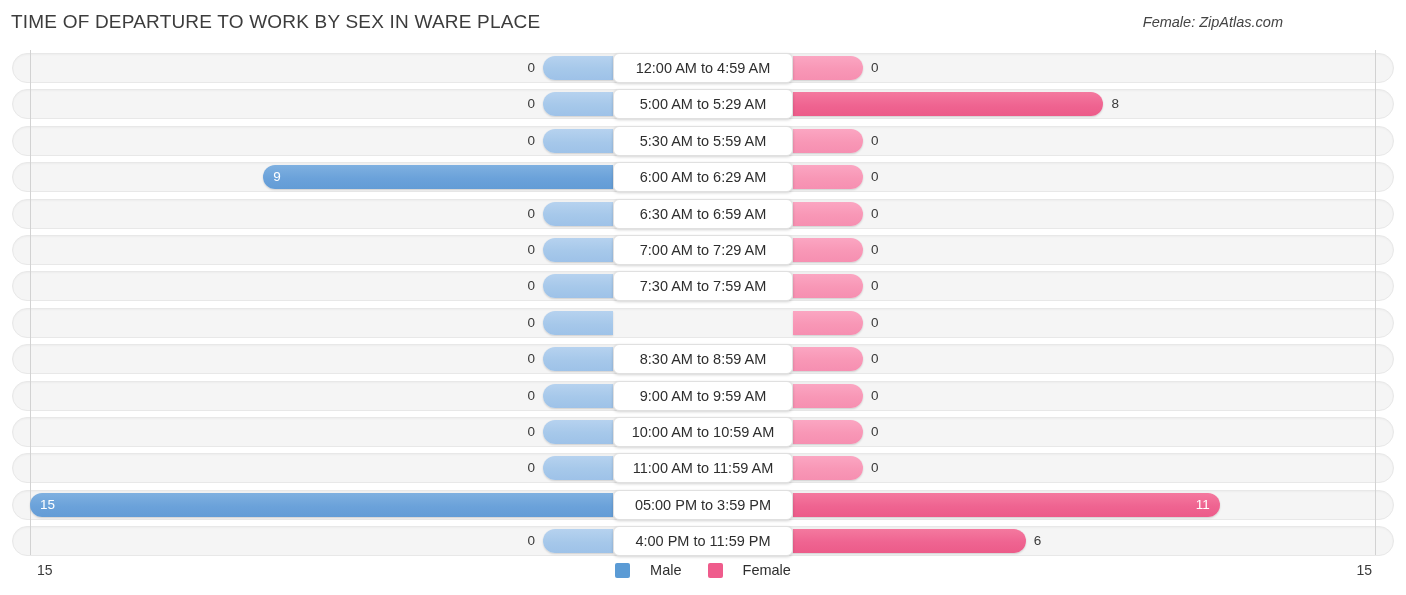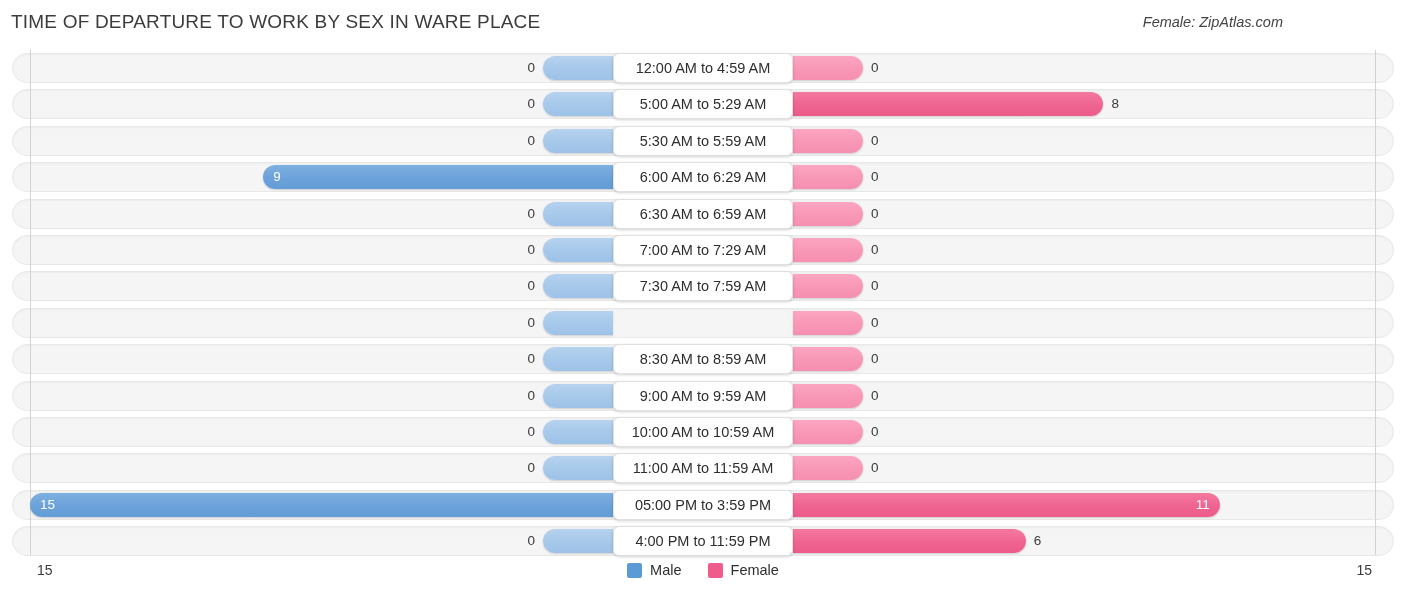--- a/index.html
+++ b/index.html
@@ -167,21 +167,21 @@
     left: 0; right: 0;
     top: 6px;
     display: flex;
     justify-content: center;
     align-items: center;
     gap: 26px;
   }
   .legend-item {
     display: flex;
     align-items: center;
-    gap: 8px;
+    gap: 20px;
     font-size: 14.5px;
     color: #2e2e2e;
   }
   .legend-swatch {
     width: 15px;
     height: 15px;
     border-radius: 2px;
     display: inline-block;
   }
   .sw-male   { background: #5b9bd5; }

